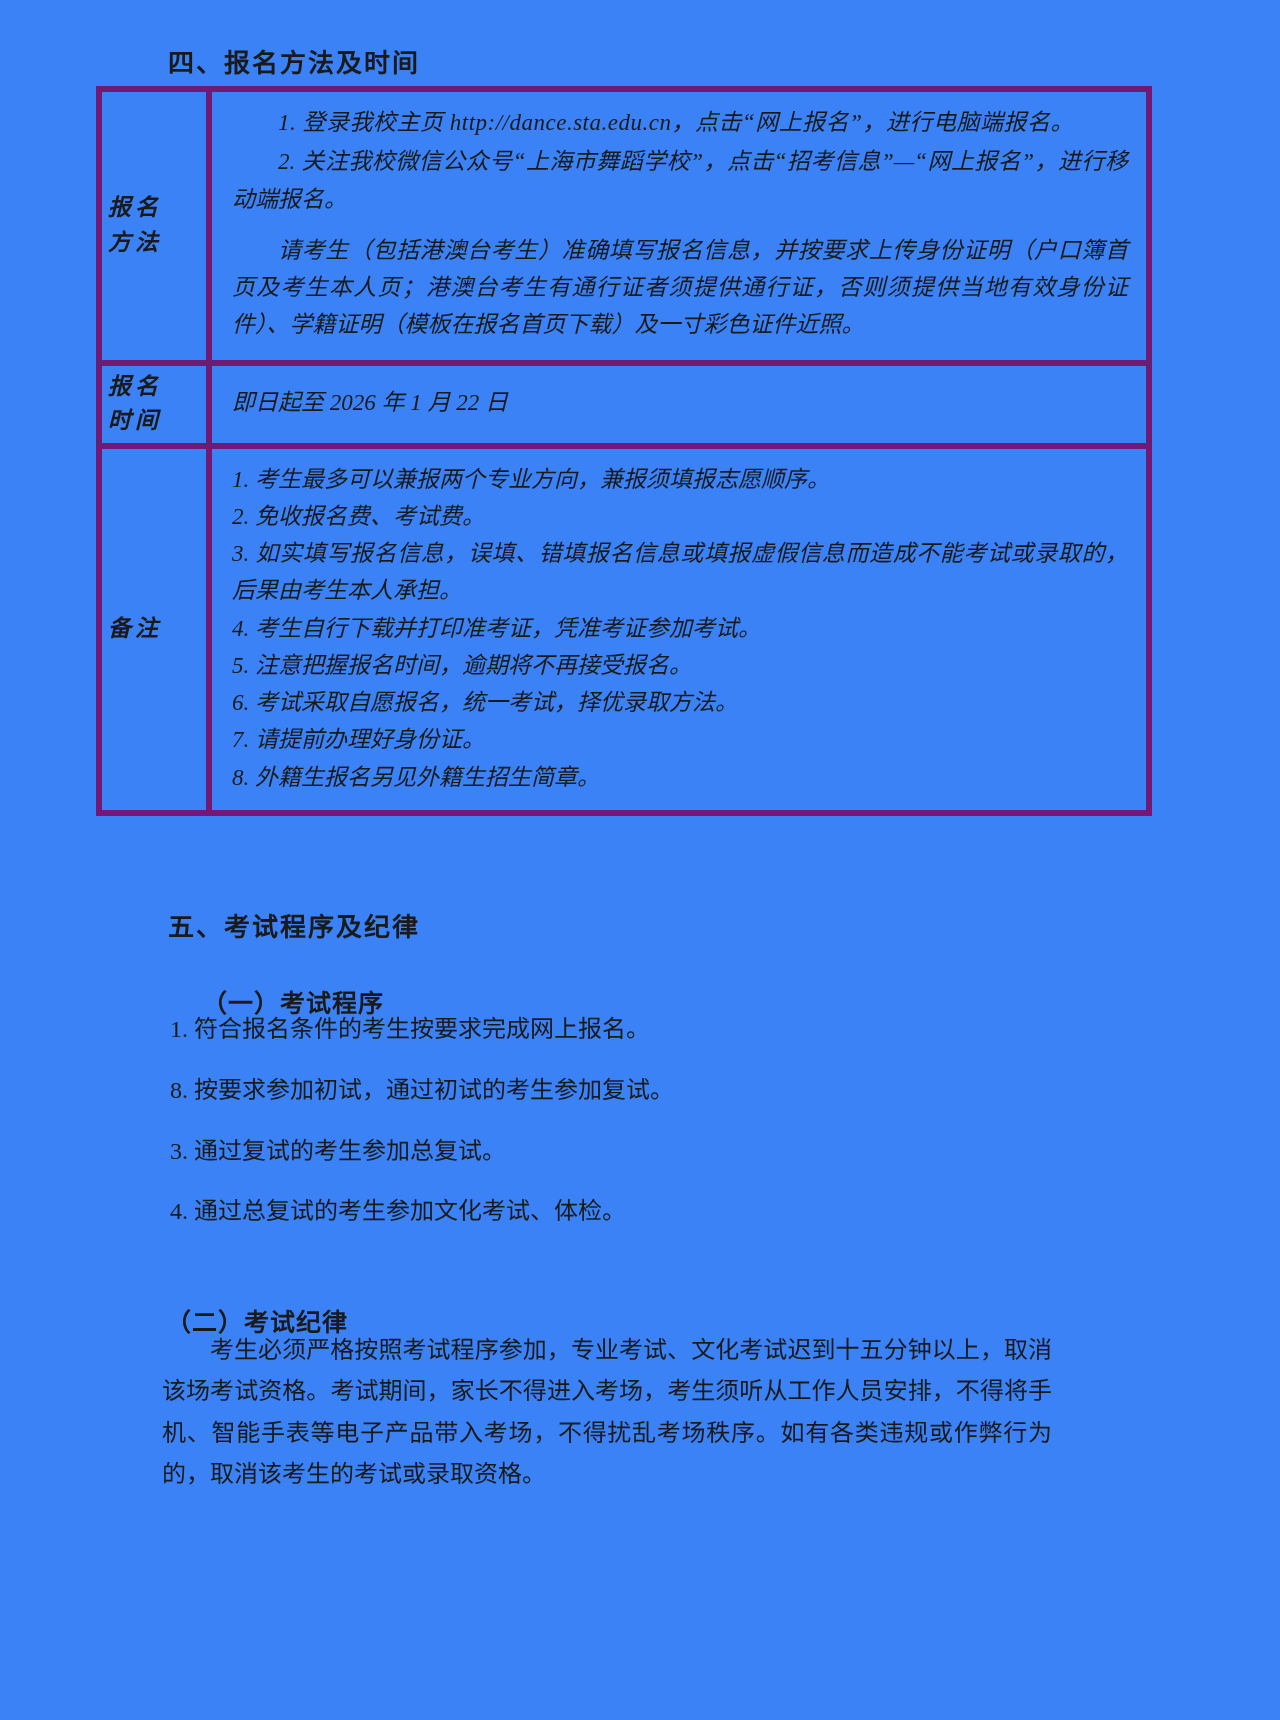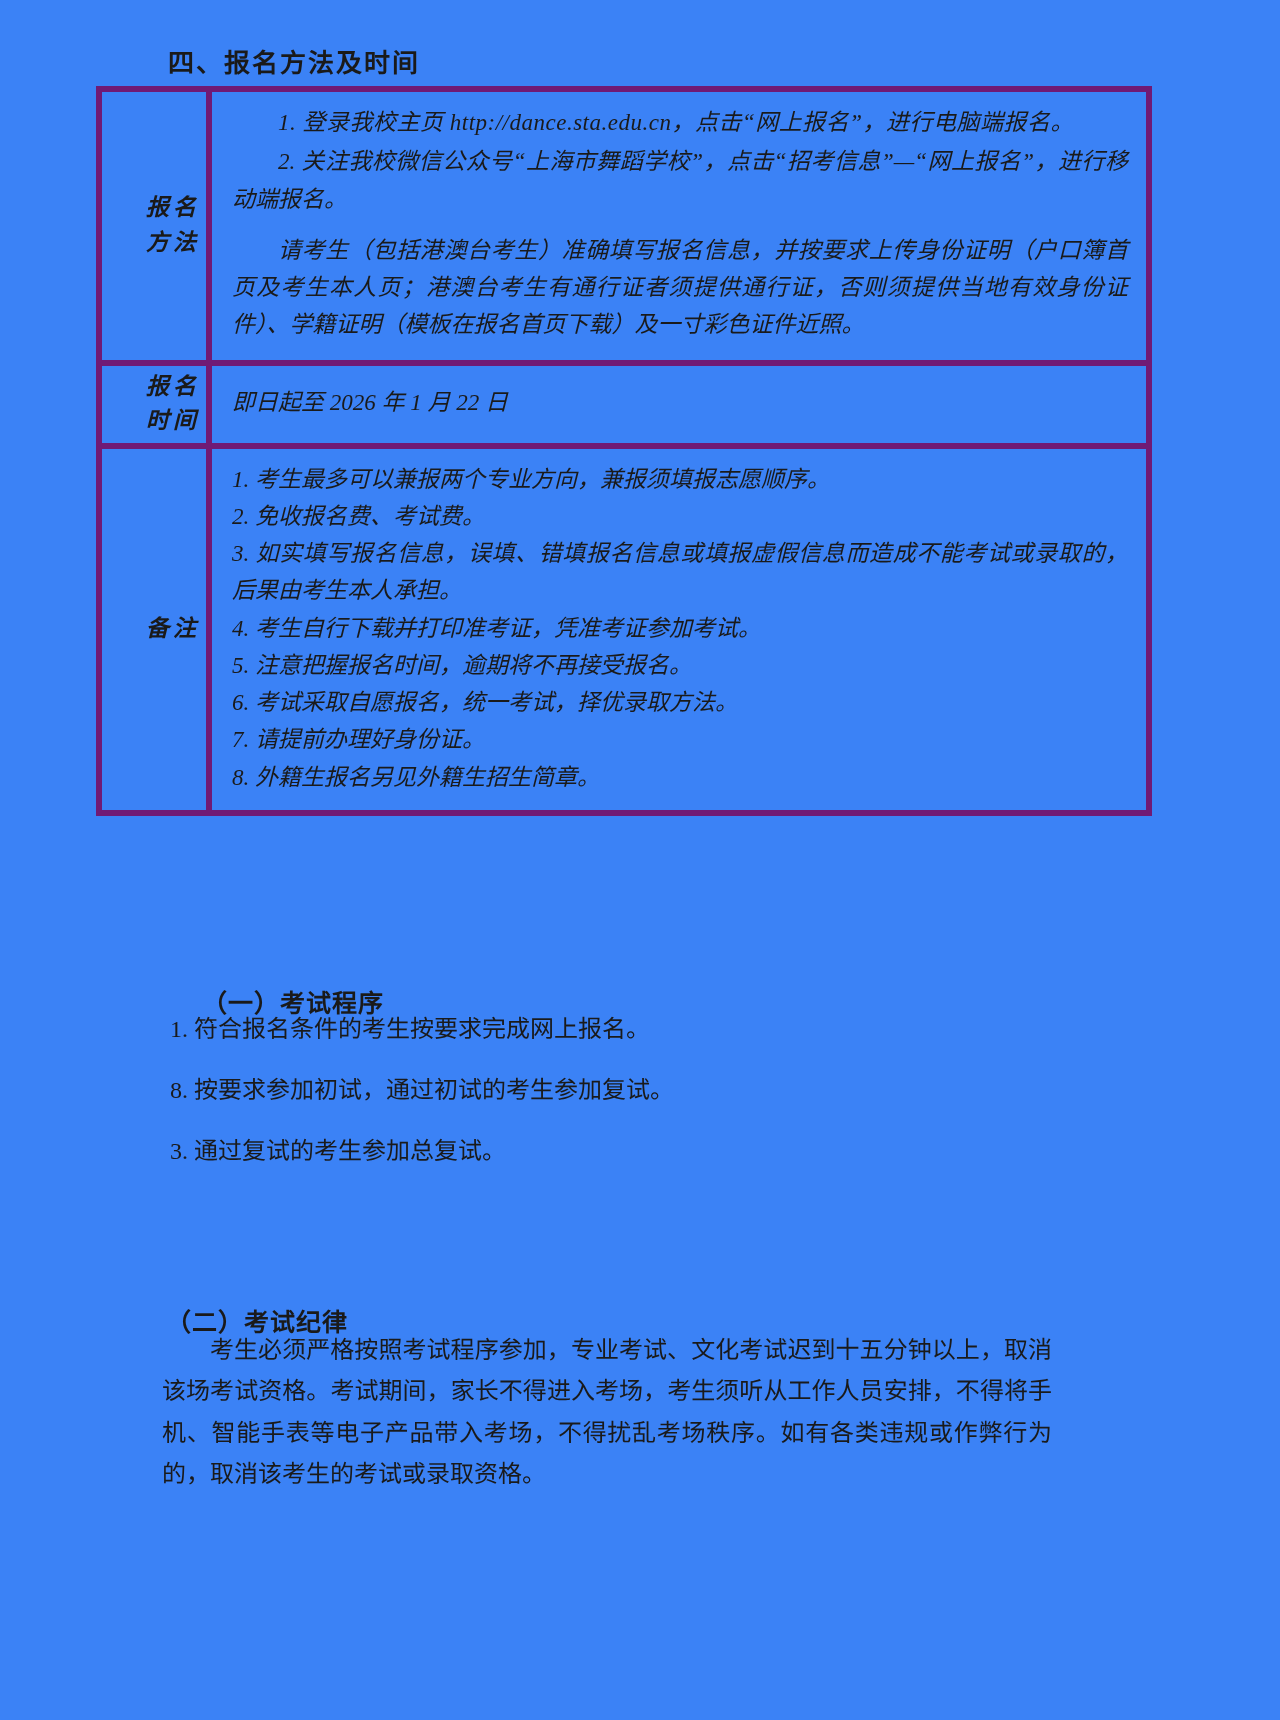--- a/index.html
+++ b/index.html
@@ -69,21 +69,21 @@
     table-layout: fixed;
   }
   .reg-table td {
     border: 6px solid #701a75;
     vertical-align: middle;
     padding: 0;
     font-style: italic;
   }
   td.label-cell {
     width: 92px;
-    text-align: right;
+    text-align: left;
     font-size: 23px;
     font-weight: bold;
     letter-spacing: 4px;
     line-height: 1.5;
     padding: 4px 6px;
   }
   td.label-cell .lbl-line { display: block; }
 
   td.content-cell {
     padding: 12px 18px 14px 20px;
@@ -185,26 +185,28 @@
           <p class="note-line">4. 考生自行下载并打印准考证，凭准考证参加考试。</p>
           <p class="note-line">5. 注意把握报名时间，逾期将不再接受报名。</p>
           <p class="note-line">6. 考试采取自愿报名，统一考试，择优录取方法。</p>
           <p class="note-line">7. 请提前办理好身份证。</p>
           <p class="note-line">8. 外籍生报名另见外籍生招生简章。</p>
         </td>
       </tr>
     </tbody>
   </table>
 
+  <h2 class="section-heading" id="heading-five">五、考试程序及纪律</h2>
 
   <h3 class="sub-heading" id="sub-heading-1">（一）考试程序</h3>
 
   <div class="proc-list">
     <p class="proc-item">1. 符合报名条件的考生按要求完成网上报名。</p>
     <p class="proc-item">8. 按要求参加初试，通过初试的考生参加复试。</p>
     <p class="proc-item">3. 通过复试的考生参加总复试。</p>
+    <p class="proc-item">4. 通过总复试的考生参加文化考试、体检。</p>
   </div>
 
   <h3 class="sub-heading" id="sub-heading-2">（二）考试纪律</h3>
 
   <p class="discipline">考生必须严格按照考试程序参加，专业考试、文化考试迟到十五分钟以上，取消该场考试资格。考试期间，家长不得进入考场，考生须听从工作人员安排，不得将手机、智能手表等电子产品带入考场，不得扰乱考场秩序。如有各类违规或作弊行为的，取消该考生的考试或录取资格。</p>
 
 </div>
 
 </body></html>

